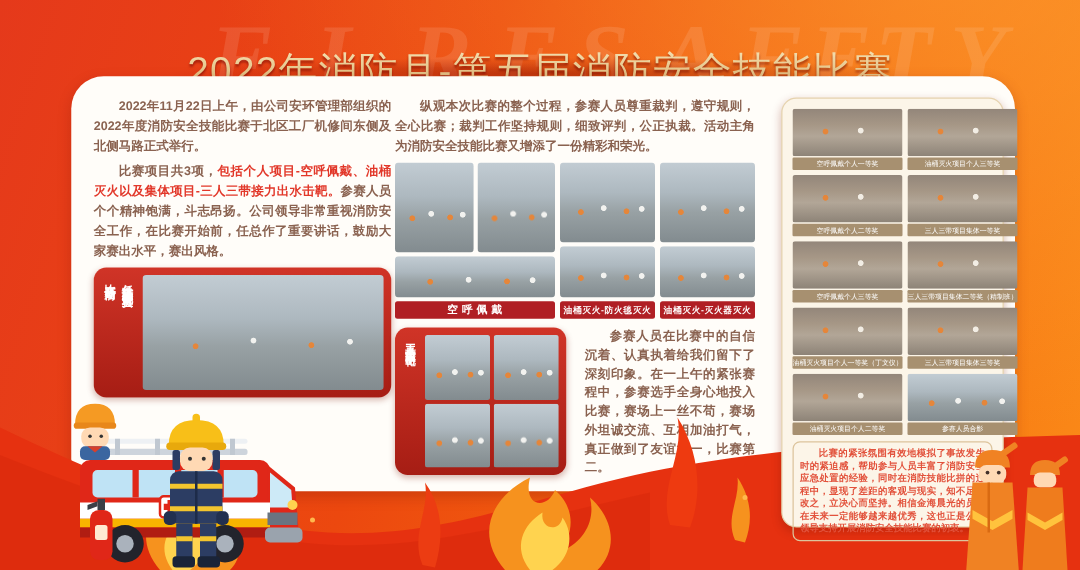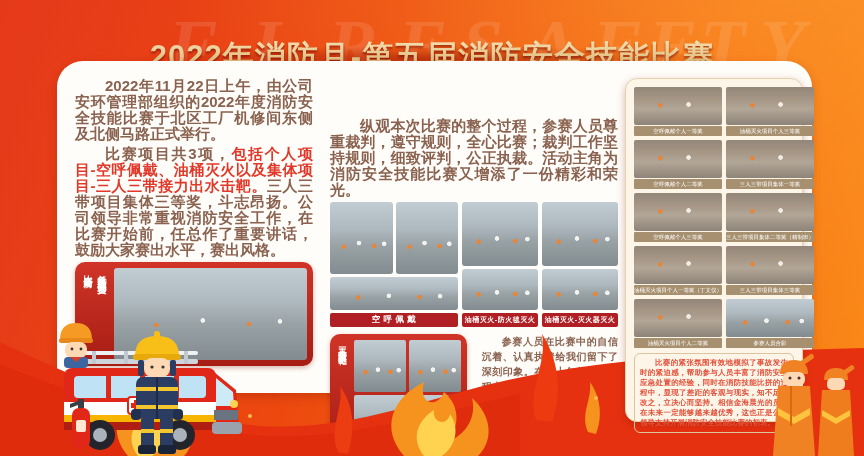--- a/index.html
+++ b/index.html
@@ -8,31 +8,31 @@
     background:
       radial-gradient(ellipse at 88% -10%, rgba(255,170,60,.55) 0%, rgba(255,170,60,0) 55%),
       linear-gradient(108deg,#e5391b 0%,#ec480f 40%,#f56c0e 75%,#fb8c19 100%);}
   
   .wm{position:absolute;top:4px;font-family:"Liberation Serif", serif;font-style:italic;
     font-size:74px;font-weight:700;color:rgba(255,235,215,.13);z-index:0;}
   
   .title-shadow{position:absolute;top:46px;left:130px;right:130px;height:26px;z-index:0;
     background:radial-gradient(ellipse at center, rgba(140,12,0,.5) 0%, rgba(140,12,0,0) 70%);}
   .title{position:absolute;top:15px;left:0;right:0;text-align:center;z-index:1;
-    font-size:31px;font-weight:700;letter-spacing:1px;
+    font-size:31px;font-weight:400;letter-spacing:1px;
     background:linear-gradient(180deg,#f7e6bb 0%,#e6c58a 48%,#c69a58 100%);
     -webkit-background-clip:text;background-clip:text;color:transparent;
     filter:drop-shadow(0 2px 1px rgba(100,0,0,.55));}
   
   .card{position:absolute;left:57px;top:61px;width:755px;height:332px;background:#fffdf9;
     border-radius:26px;z-index:1;box-shadow:0 4px 10px rgba(120,20,0,.25);}
   .col{position:absolute;z-index:1;}
   .col-left{left:75px;top:78px;width:238px;}
-  .col-mid{left:330px;top:78px;width:288px;margin-top:40px;}
-  p.body{margin:0 0 4px;font-size:15px;line-height:16px;text-align:justify;
+  .col-mid{left:316px;top:78px;width:288px;}
+  p.body{margin:0 0 4px;font-size:10px;line-height:16px;text-align:justify;
     text-indent:2em;color:#8a6250;font-weight:700;}
   .hl{color:#e2382a;margin-top:14px;}
   
   .ph{border-radius:3px;
     background:
       radial-gradient(circle at 22% 62%, #e5863a 0 2px, rgba(0,0,0,0) 2.6px),
       radial-gradient(circle at 46% 57%, #f2f2ef 0 2px, rgba(0,0,0,0) 2.6px),
       radial-gradient(circle at 70% 61%, #e5863a 0 2px, rgba(0,0,0,0) 2.6px),
       radial-gradient(circle at 86% 58%, #f2f2ef 0 2px, rgba(0,0,0,0) 2.6px),
       linear-gradient(180deg,#c2ccd3 0%,#adb8bf 38%,#98a1a4 62%,#828b8f 100%);}
@@ -98,21 +98,21 @@
   <span class="wm" style="left:700px">T</span>
   <span class="wm" style="left:760px">Y</span>
 
   <div class="title-shadow"></div>
   <h1 class="title">2022年消防月-第五届消防安全技能比赛</h1>
 
   <div class="card"></div>
 
   <div class="col col-left">
     <p class="body">2022年11月22日上午，由公司安环管理部组织的2022年度消防安全技能比赛于北区工厂机修间东侧及北侧马路正式举行。</p>
-    <p class="body"><span>比赛项目共3项，</span><span class="hl">包括个人项目-空呼佩戴、油桶灭火以及集体项目-三人三带接力出水击靶。</span><span>三人三带项目集体三等奖，斗志昂扬。公司领导非常重视消防安全工作，在比赛开始前，任总作了重要讲话，鼓励大家赛出水平，赛出风格。</span></p>
+    <p class="body"><span>比赛项目共3项，</span><span class="hl">包括个人项目-空呼佩戴、油桶灭火以及集体项目-三人三带接力出水击靶。</span><span>参赛人员个个精神饱满，斗志昂扬。公司领导非常重视消防安全工作，在比赛开始前，任总作了重要讲话，鼓励大家赛出水平，赛出风格。</span></p>
     <div class="red-card left-photo-card">
       <div class="v-wrap">
         <div class="v-line">任总讲话及比赛规则宣贯</div>
         <div class="v-line">比赛开始前</div>
       </div>
       <div class="ph left-photo"></div>
     </div>
   </div>
 
   <div class="col col-mid">

